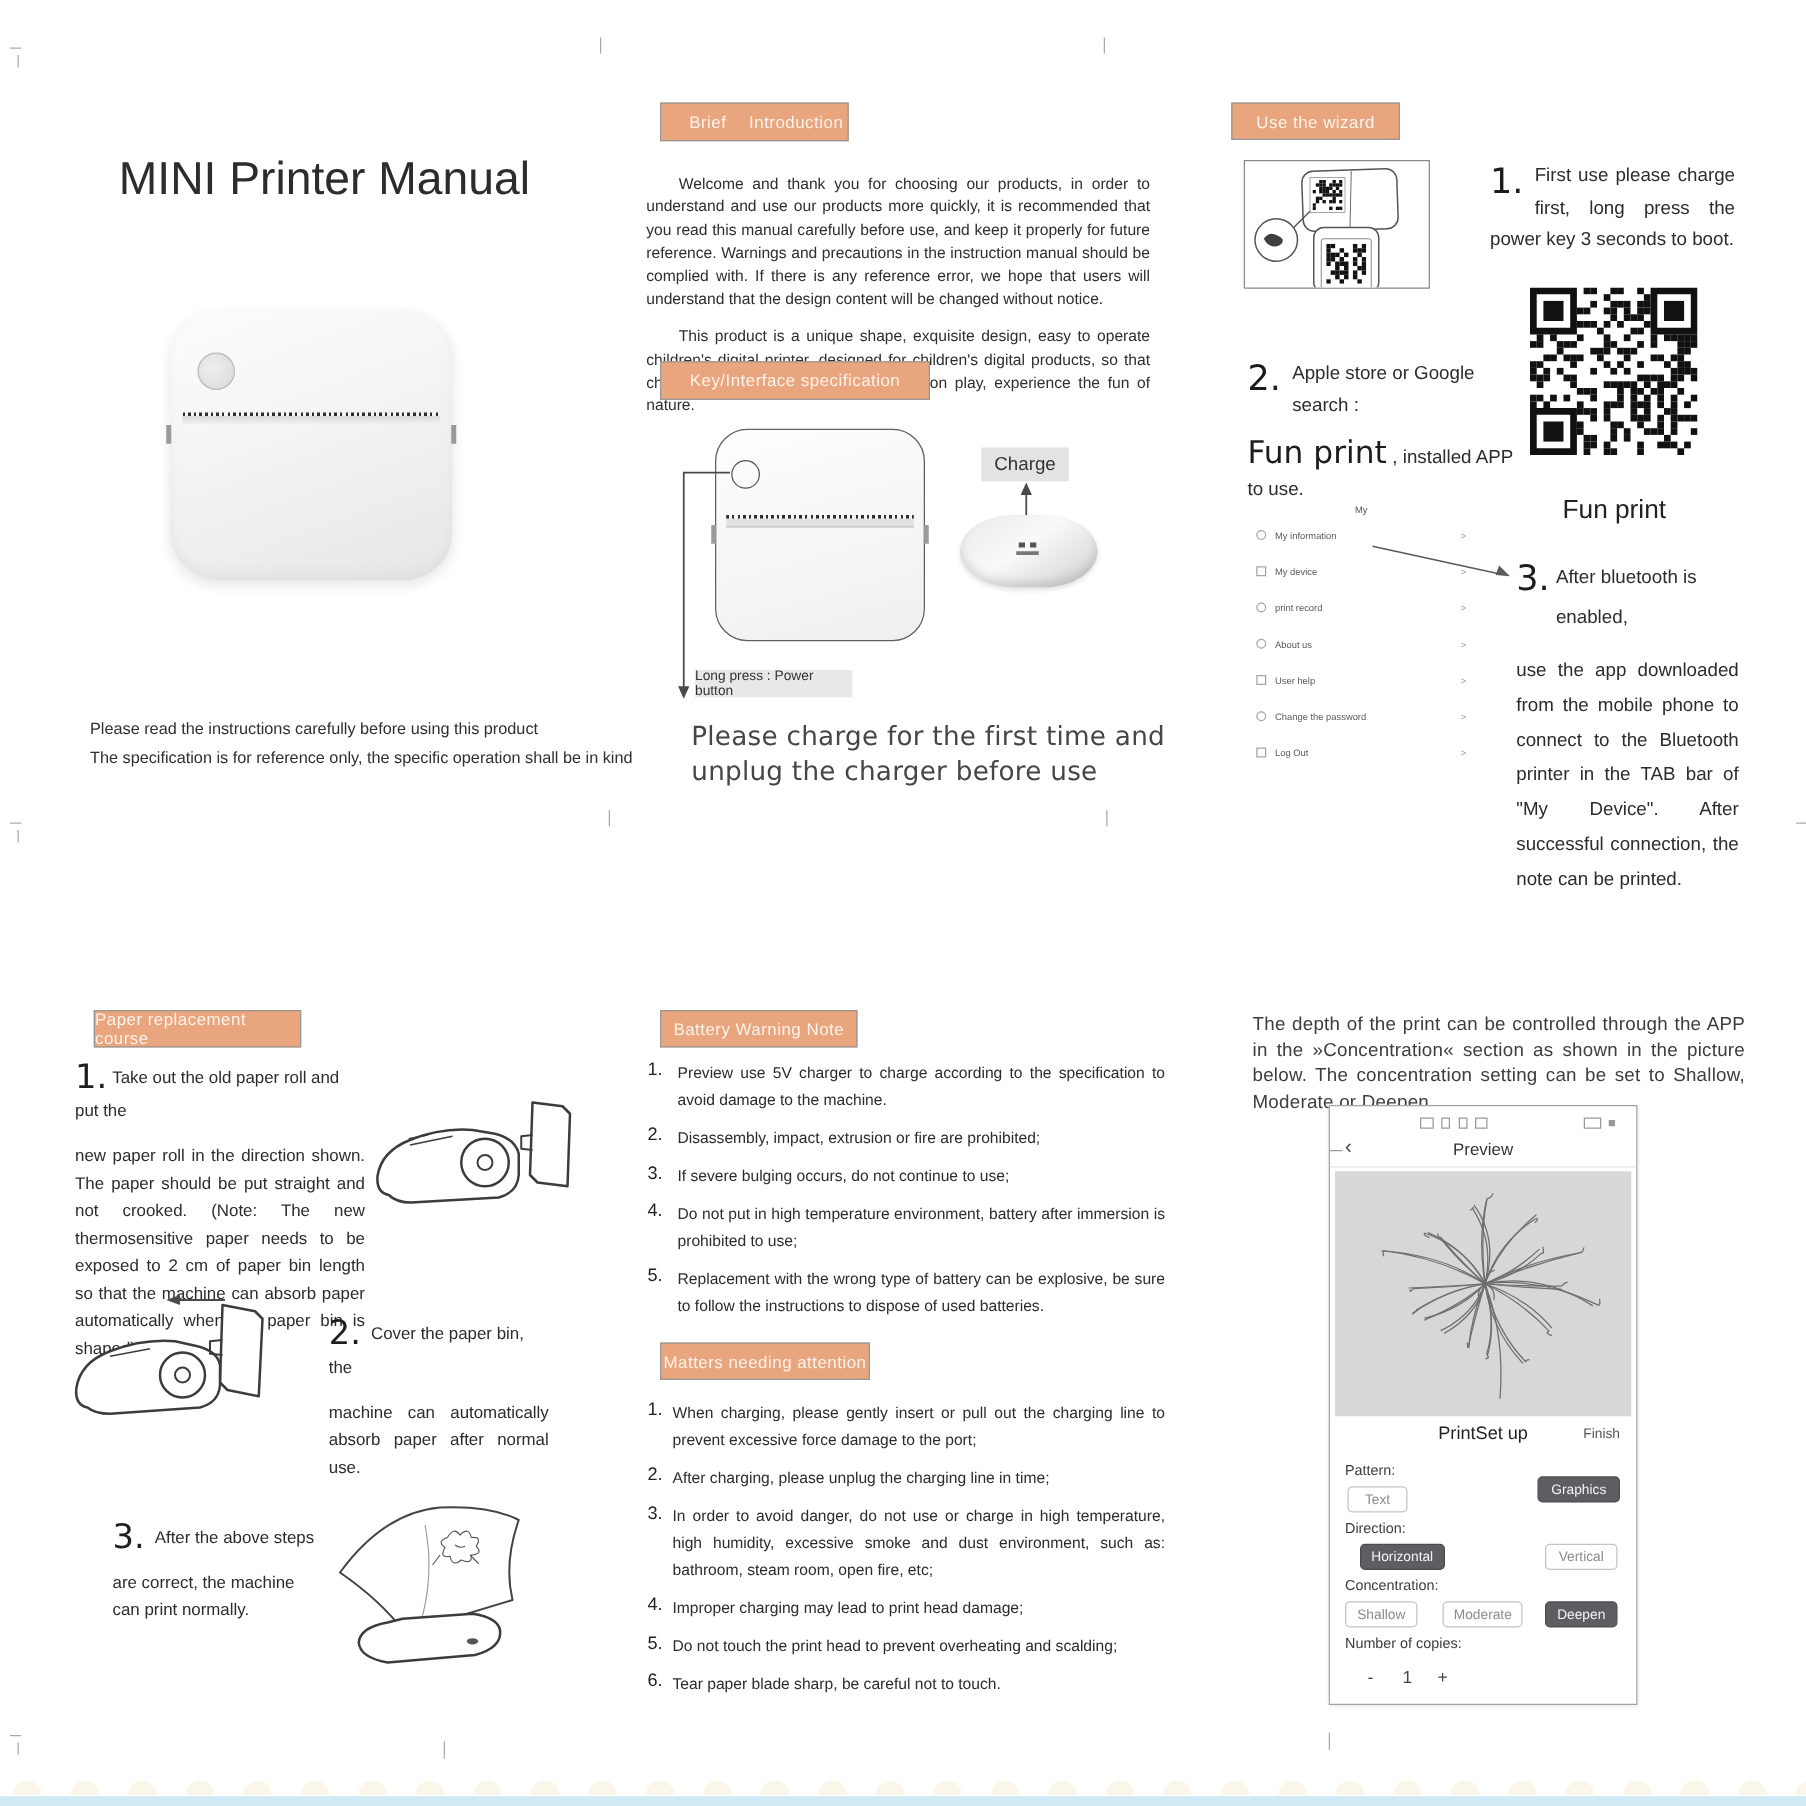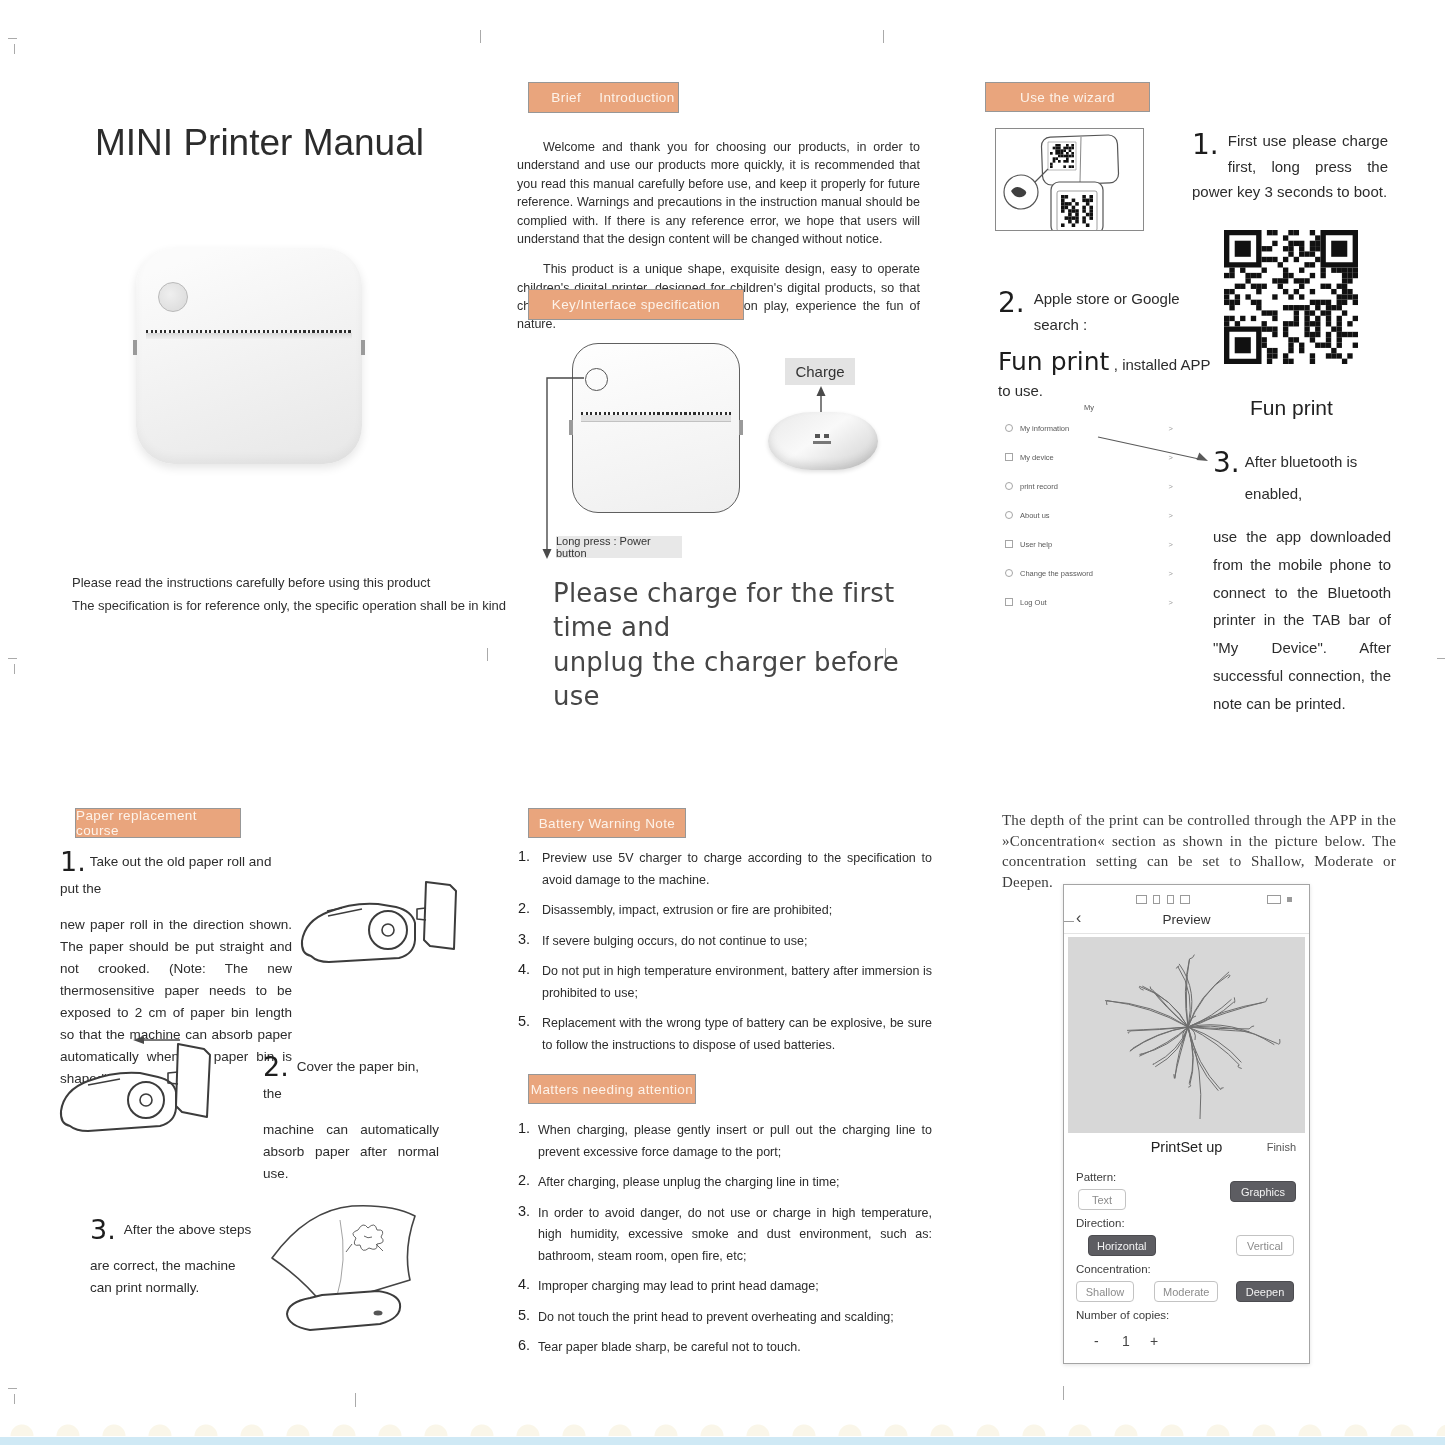--- a/index.html
+++ b/index.html
@@ -44,21 +44,21 @@
   .pbtn{position:absolute;height:21px;border-radius:4px;font-size:11px;display:flex;align-items:center;
        justify-content:center;box-sizing:border-box;padding:0 8px;}
   .pbtn.outline{border:1px solid #c3c3c3;color:#8c8c8c;background:#fff;}
   .pbtn.dark{background:#5d5d62;color:#f3f3f3;border:1px solid #4c4c50;}
   .copies{position:absolute;font-size:14px;color:#444;}
   .crop{position:absolute;background:#8d8d8d;opacity:.75;}
   .scallops{position:absolute;left:0;right:0;bottom:9px;height:21px;opacity:.6;
        background:radial-gradient(circle at 22px 21px,#f6f0da 11px,transparent 12px);
        background-size:46px 21px;background-repeat:repeat-x;}
   .bluebar{position:absolute;left:0;right:0;bottom:0;height:8px;background:#cfe9f5;}
-  .caption-big{font-family:"DejaVu Sans",sans-serif;font-size:26px;line-height:1.32;color:#464646;letter-spacing:.2px;}
+  .caption-big{font-family:"DejaVu Sans",sans-serif;font-size:21px;line-height:1.32;color:#464646;letter-spacing:.2px;}
   .wiz-num{font-family:"DejaVu Sans",sans-serif;font-size:28px;color:#1c1c1c;}
   .step-txt{font-size:15px;line-height:1.7;color:#2c2c2c;}
 </style>
 </head>
 <body>
 
 <div class="sheet">
 
   <div class="crop" style="left:8px;top:38px;width:9px;height:1px;"></div>
   <div class="crop" style="left:14px;top:44px;width:1px;height:10px;"></div>
@@ -113,21 +113,21 @@
     <div style="position:absolute;left:45px;top:29px;width:18px;height:3px;background:#777;"></div>
   </div>
 
   <div class="graybox" style="left:556px;top:536px;width:126px;height:22px;font-size:11px;background:#e8e8e8;">Long press : Power button</div>
 
   <div class="abs caption-big" style="left:553px;top:576px;width:380px;">
     <div>Please charge for the first time and</div>
     <div>unplug the charger before use</div>
   </div>
 
-  <div class="hdr" style="left:985px;top:82px;width:165px;height:30px;">Use the wizard</div>
+  <div class="hdr" style="left:985px;top:82px;width:135px;height:30px;">Use the wizard</div>
 
   <div class="abs" style="left:995px;top:128px;width:147px;height:101px;border:1px solid #8a8a8a;background:#fff;overflow:hidden;">
     <svg width="147" height="101" viewBox="0 0 147 101">
       <g fill="#fff" stroke="#555" stroke-width="1.2" stroke-linejoin="round">
         <rect x="46" y="7" width="76" height="48" rx="9" transform="rotate(-2 84 31)"></rect>
         <path d="M85,8 L84,53" stroke-width=".7"></path>
         <rect x="52" y="13" width="28" height="28" stroke-width=".6" stroke="#888"></rect>
         <rect x="55" y="53" width="52" height="52" rx="8"></rect>
         <rect x="61" y="62" width="40" height="40" rx="2" stroke-width=".7" stroke="#777"></rect>
         <circle cx="25" cy="63" r="17"></circle>
@@ -607,21 +607,21 @@
     <div class="li">
       <span class="li-num" style="width:20px;">5.</span>
       <span class="li-text">Do not touch the print head to prevent overheating and scalding;</span>
     </div>
     <div class="li">
       <span class="li-num" style="width:20px;">6.</span>
       <span class="li-text">Tear paper blade sharp, be careful not to touch.</span>
     </div>
   </div>
 
-  <div class="abs jtext" style="left:1002px;top:810px;width:394px;font-family:Liberation Serif, serif;font-size:15px;line-height:1.38;color:#3d3d3d;letter-spacing:.2px;">The depth of the print can be controlled through the APP in the »Concentration« section as shown in the picture below. The concentration setting can be set to Shallow, Moderate or Deepen.</div>
+  <div class="abs jtext" style="left:1002px;top:810px;width:394px;font-family:Liberation Sans, sans-serif;font-size:15px;line-height:1.38;color:#3d3d3d;letter-spacing:.2px;">The depth of the print can be controlled through the APP in the »Concentration« section as shown in the picture below. The concentration setting can be set to Shallow, Moderate or Deepen.</div>
 
   <div class="phone">
 
     <div style="position:absolute;left:0;right:0;top:5px;height:13px;">
       <span class="sbg" style="width:9px;margin-left:72px;"></span>
       <span class="sbg" style="width:5px;"></span>
       <span class="sbg" style="width:5px;"></span>
       <span class="sbg" style="width:8px;"></span>
       <span class="sbg" style="width:12px;margin-left:70px;"></span>
       <span class="sbg" style="width:5px;border:none;background:#9a9a9a;height:5px;"></span>

